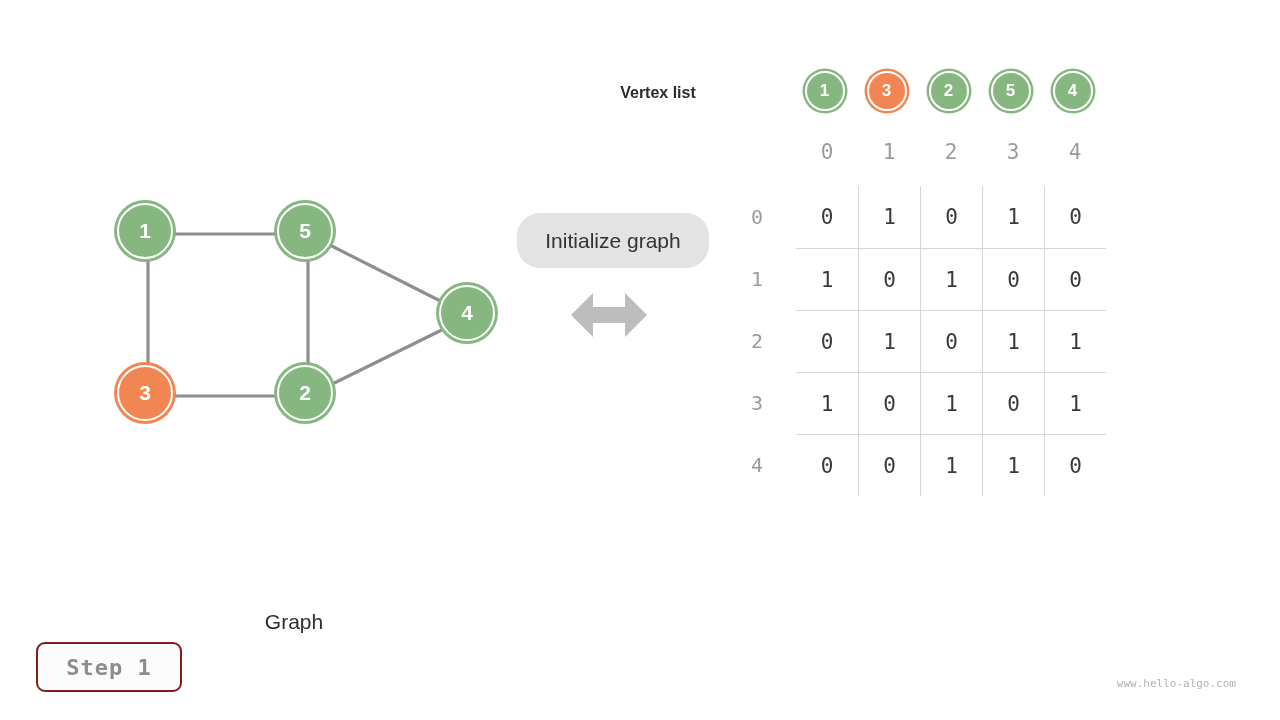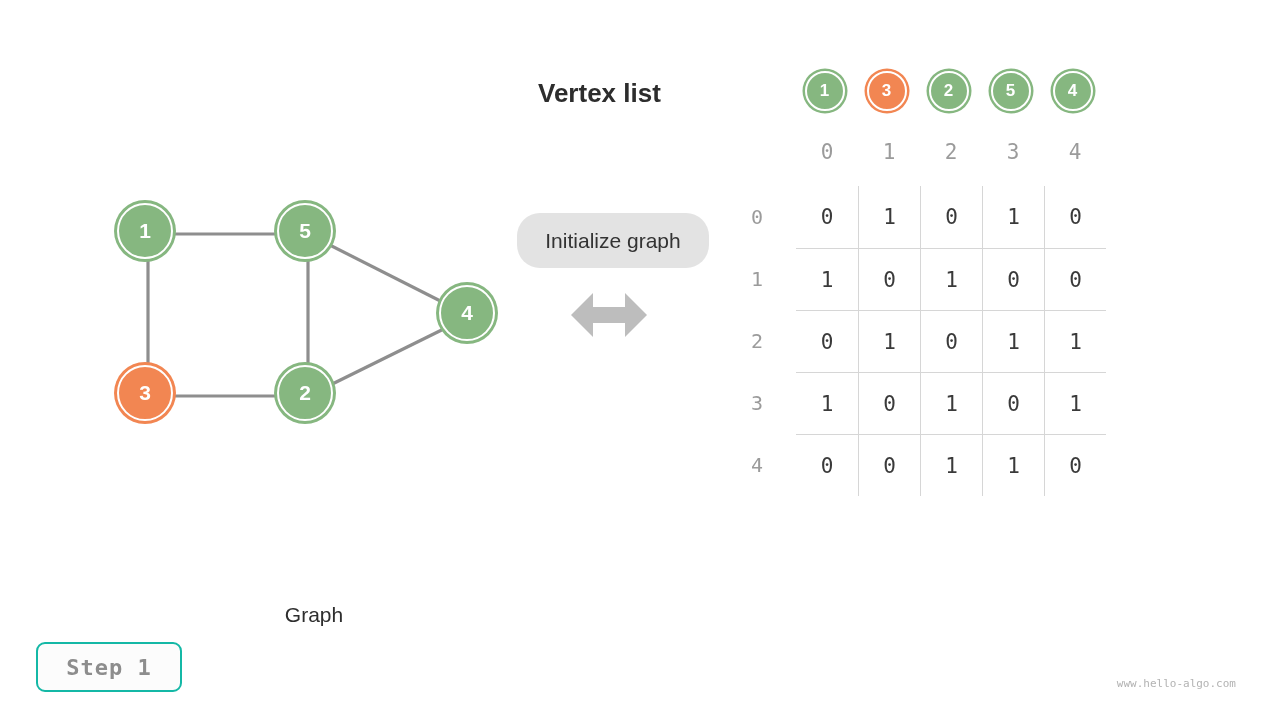--- a/index.html
+++ b/index.html
@@ -30,22 +30,22 @@
   .pill{
     position:absolute;left:517px;top:213px;width:192px;height:55px;
     background:#e3e3e3;border-radius:23px;
     display:flex;align-items:center;justify-content:center;
     font-size:21px;color:#333333;
   }
   .arrow-wrap{position:absolute;left:571px;top:291px;width:76px;height:48px;}
 
   
   .vlist-label{
-    position:absolute;left:538px;top:81px;width:240px;text-align:left;
-    font-size:26px;font-weight:bold;color:#2d2d2d;line-height:24px;
+    position:absolute;left:538px;top:81px;width:240px;text-align:center;
+    font-size:16px;font-weight:bold;color:#2d2d2d;line-height:24px;
   }
   .index-label{
     position:absolute;left:598px;top:141px;width:180px;text-align:right;
     font-size:20px;font-weight:bold;color:#9b9b9b;line-height:22px;
   }
   .index-row{
     position:absolute;left:796px;top:134px;height:36px;
     display:grid;grid-template-columns:repeat(5,62px);
   }
   .index-cell{
@@ -63,27 +63,27 @@
   }
   .mcell{
     box-sizing:border-box;display:flex;align-items:center;justify-content:center;
     font-family:"DejaVu Sans Mono",monospace;font-size:21px;color:#3a3a3a;
   }
   .mcell.bl{border-left:1px solid #d6d6d6;}
   .mcell.bt{border-top:1px solid #d6d6d6;}
 
   
   .caption{position:absolute;top:603px;width:300px;text-align:center;font-size:21px;color:#2e2e2e;}
-  .caption.graph{left:164px;}
+  .caption.graph{left:144px;margin-top:7px;}
   .caption.matrix{left:788px;}
 
   
   .step{
     position:absolute;left:36px;top:642px;width:146px;height:50px;
-    box-sizing:border-box;border:2px solid #14b8a6;border-radius:9px;background:#fcfcfc;
+    box-sizing:border-box;border:2px solid #7f1d1d;border-radius:9px;background:#fcfcfc;
     display:flex;align-items:center;justify-content:center;
     font-family:"DejaVu Sans Mono",monospace;font-size:22px;font-weight:bold;
     color:#8d8d8d;letter-spacing:1px;
   }
 
   
   .watermark{
     position:absolute;right:44px;top:677px;
     font-family:"DejaVu Sans Mono",monospace;font-size:11px;color:#b3b3b3;
   }

